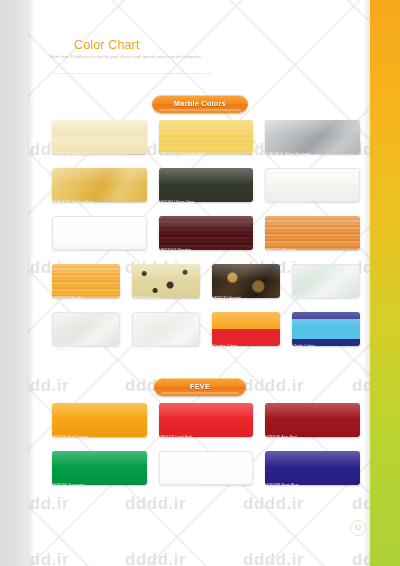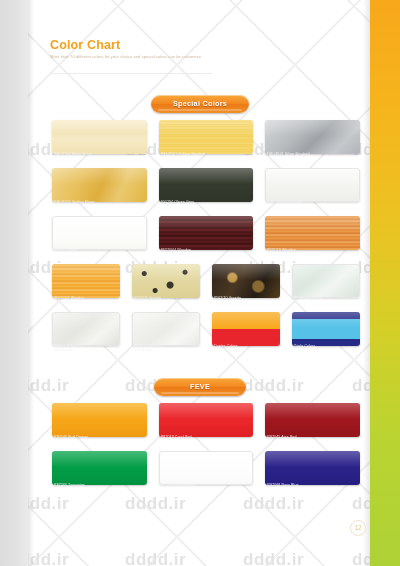--- a/index.html
+++ b/index.html
@@ -47,22 +47,22 @@
     font-size:17px;
     font-weight:700;
     letter-spacing:.5px;
     font-family:"Liberation Sans", sans-serif;
     white-space:nowrap;
   }
 
   
   .header { position:absolute; left:50px; top:38px; width:200px; }
   .title {
-    color:#f2a21e; font-size:12.5px; font-weight:700;
-    letter-spacing:.15px; line-height:14px;
+    color:#f2a21e; font-size:12.5px; font-weight:400;
+    letter-spacing:.15px; line-height:14px;margin-left:24px;
   }
   .subtitle {
     margin-top:2px;
     color:#cbb79a; font-size:4.1px; line-height:5.4px;
     letter-spacing:.05px; font-weight:400;
   }
   .hdr-rule {
     position:absolute; left:50px; top:73px; width:162px; height:1px;
     background:#ececec;
   }
@@ -167,21 +167,21 @@
   <div class="edge-right-shadow"></div>
 
   <div class="header">
     <div class="title">Color Chart</div>
     <div class="subtitle">More than 70 different colors
 for your choice and special colors can be customize</div>
   </div>
   <div class="hdr-rule"></div>
 
   <div id="sections">
-      <div class="pill-wrap" style="top: 92px;"><div class="pill">Special Colors</div></div>
+      <div class="pill-wrap" style="top: 92px;"><div class="pill">Marble Colors</div></div>
       <div class="row" style="position: absolute; left: 52px; top: 120px; width: 308px;">
         <div class="swatch" style="left: 0px; width: 94.6667px;">
           <div class="tag"></div>
           <div class="chip" style="background: linear-gradient(rgb(247, 236, 201) 0%, rgb(243, 228, 184) 40%, rgb(246, 235, 199) 55%, rgb(241, 226, 178) 100%);">
             <div class="gloss"></div>
           </div>
           <div class="tag-label">RAL/8001 Silver Shine</div>
         </div>
         <div class="swatch" style="left: 106.667px; width: 94.6667px;">
           <div class="tag"></div>

